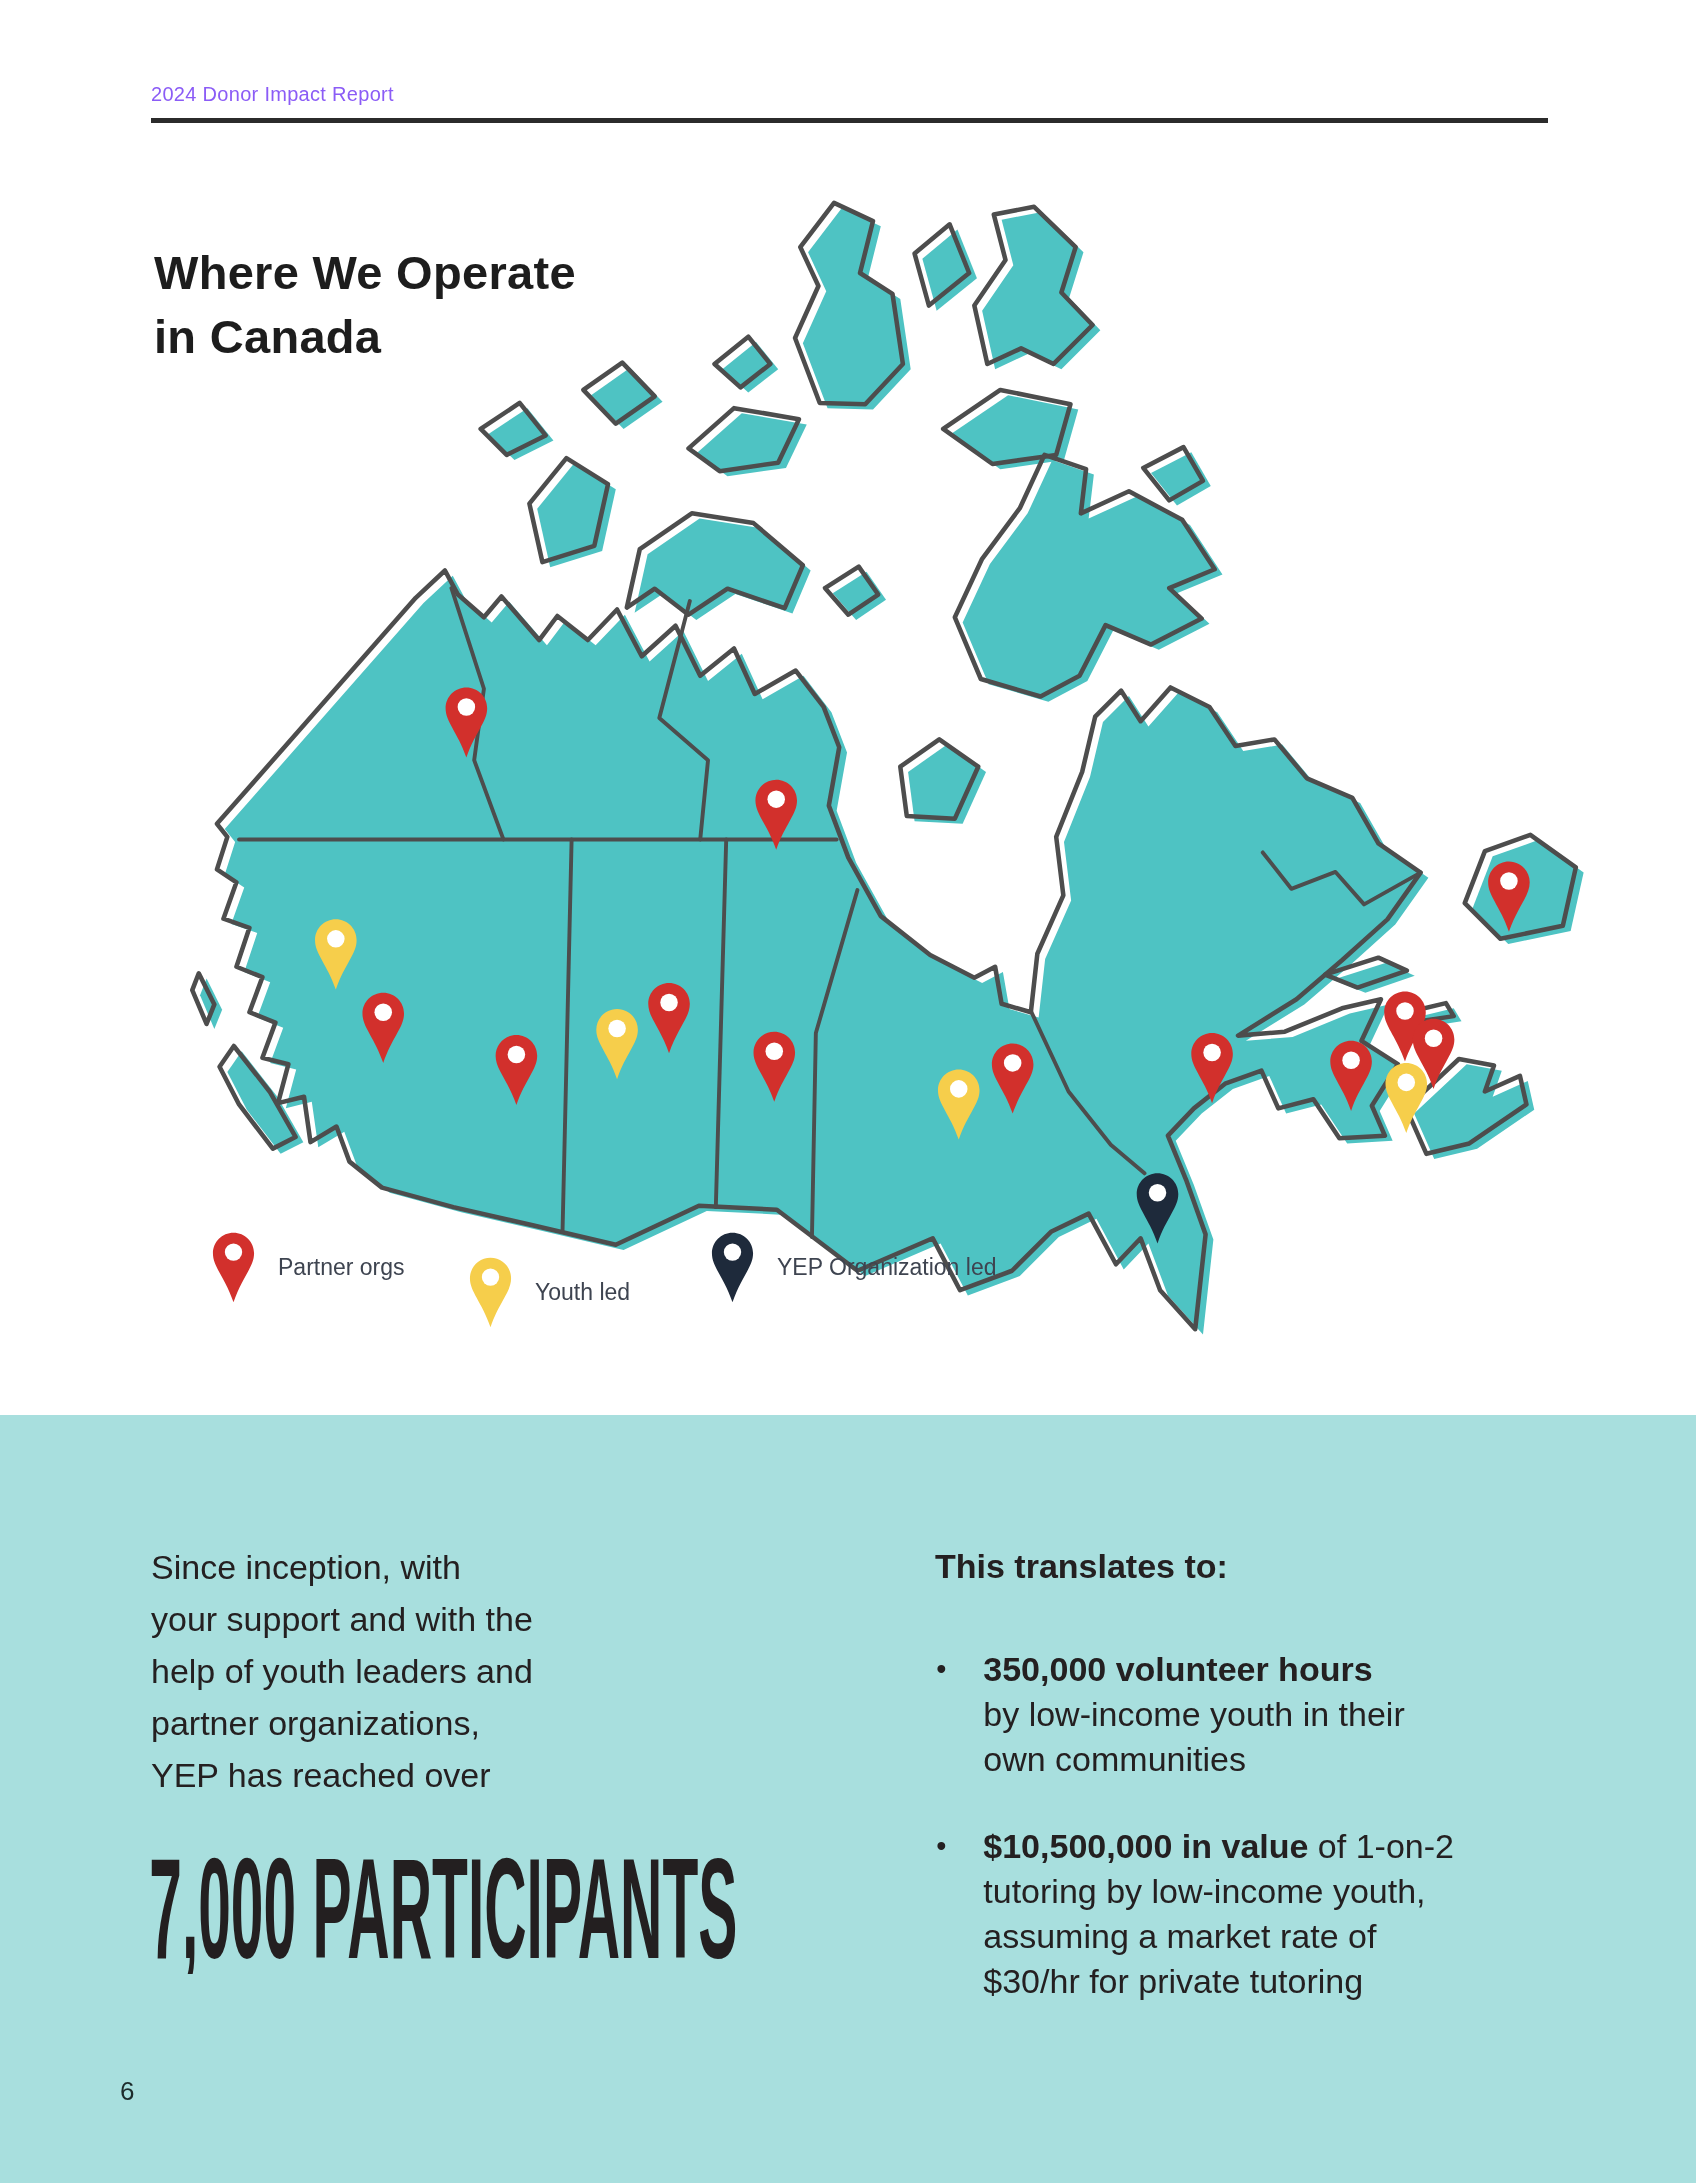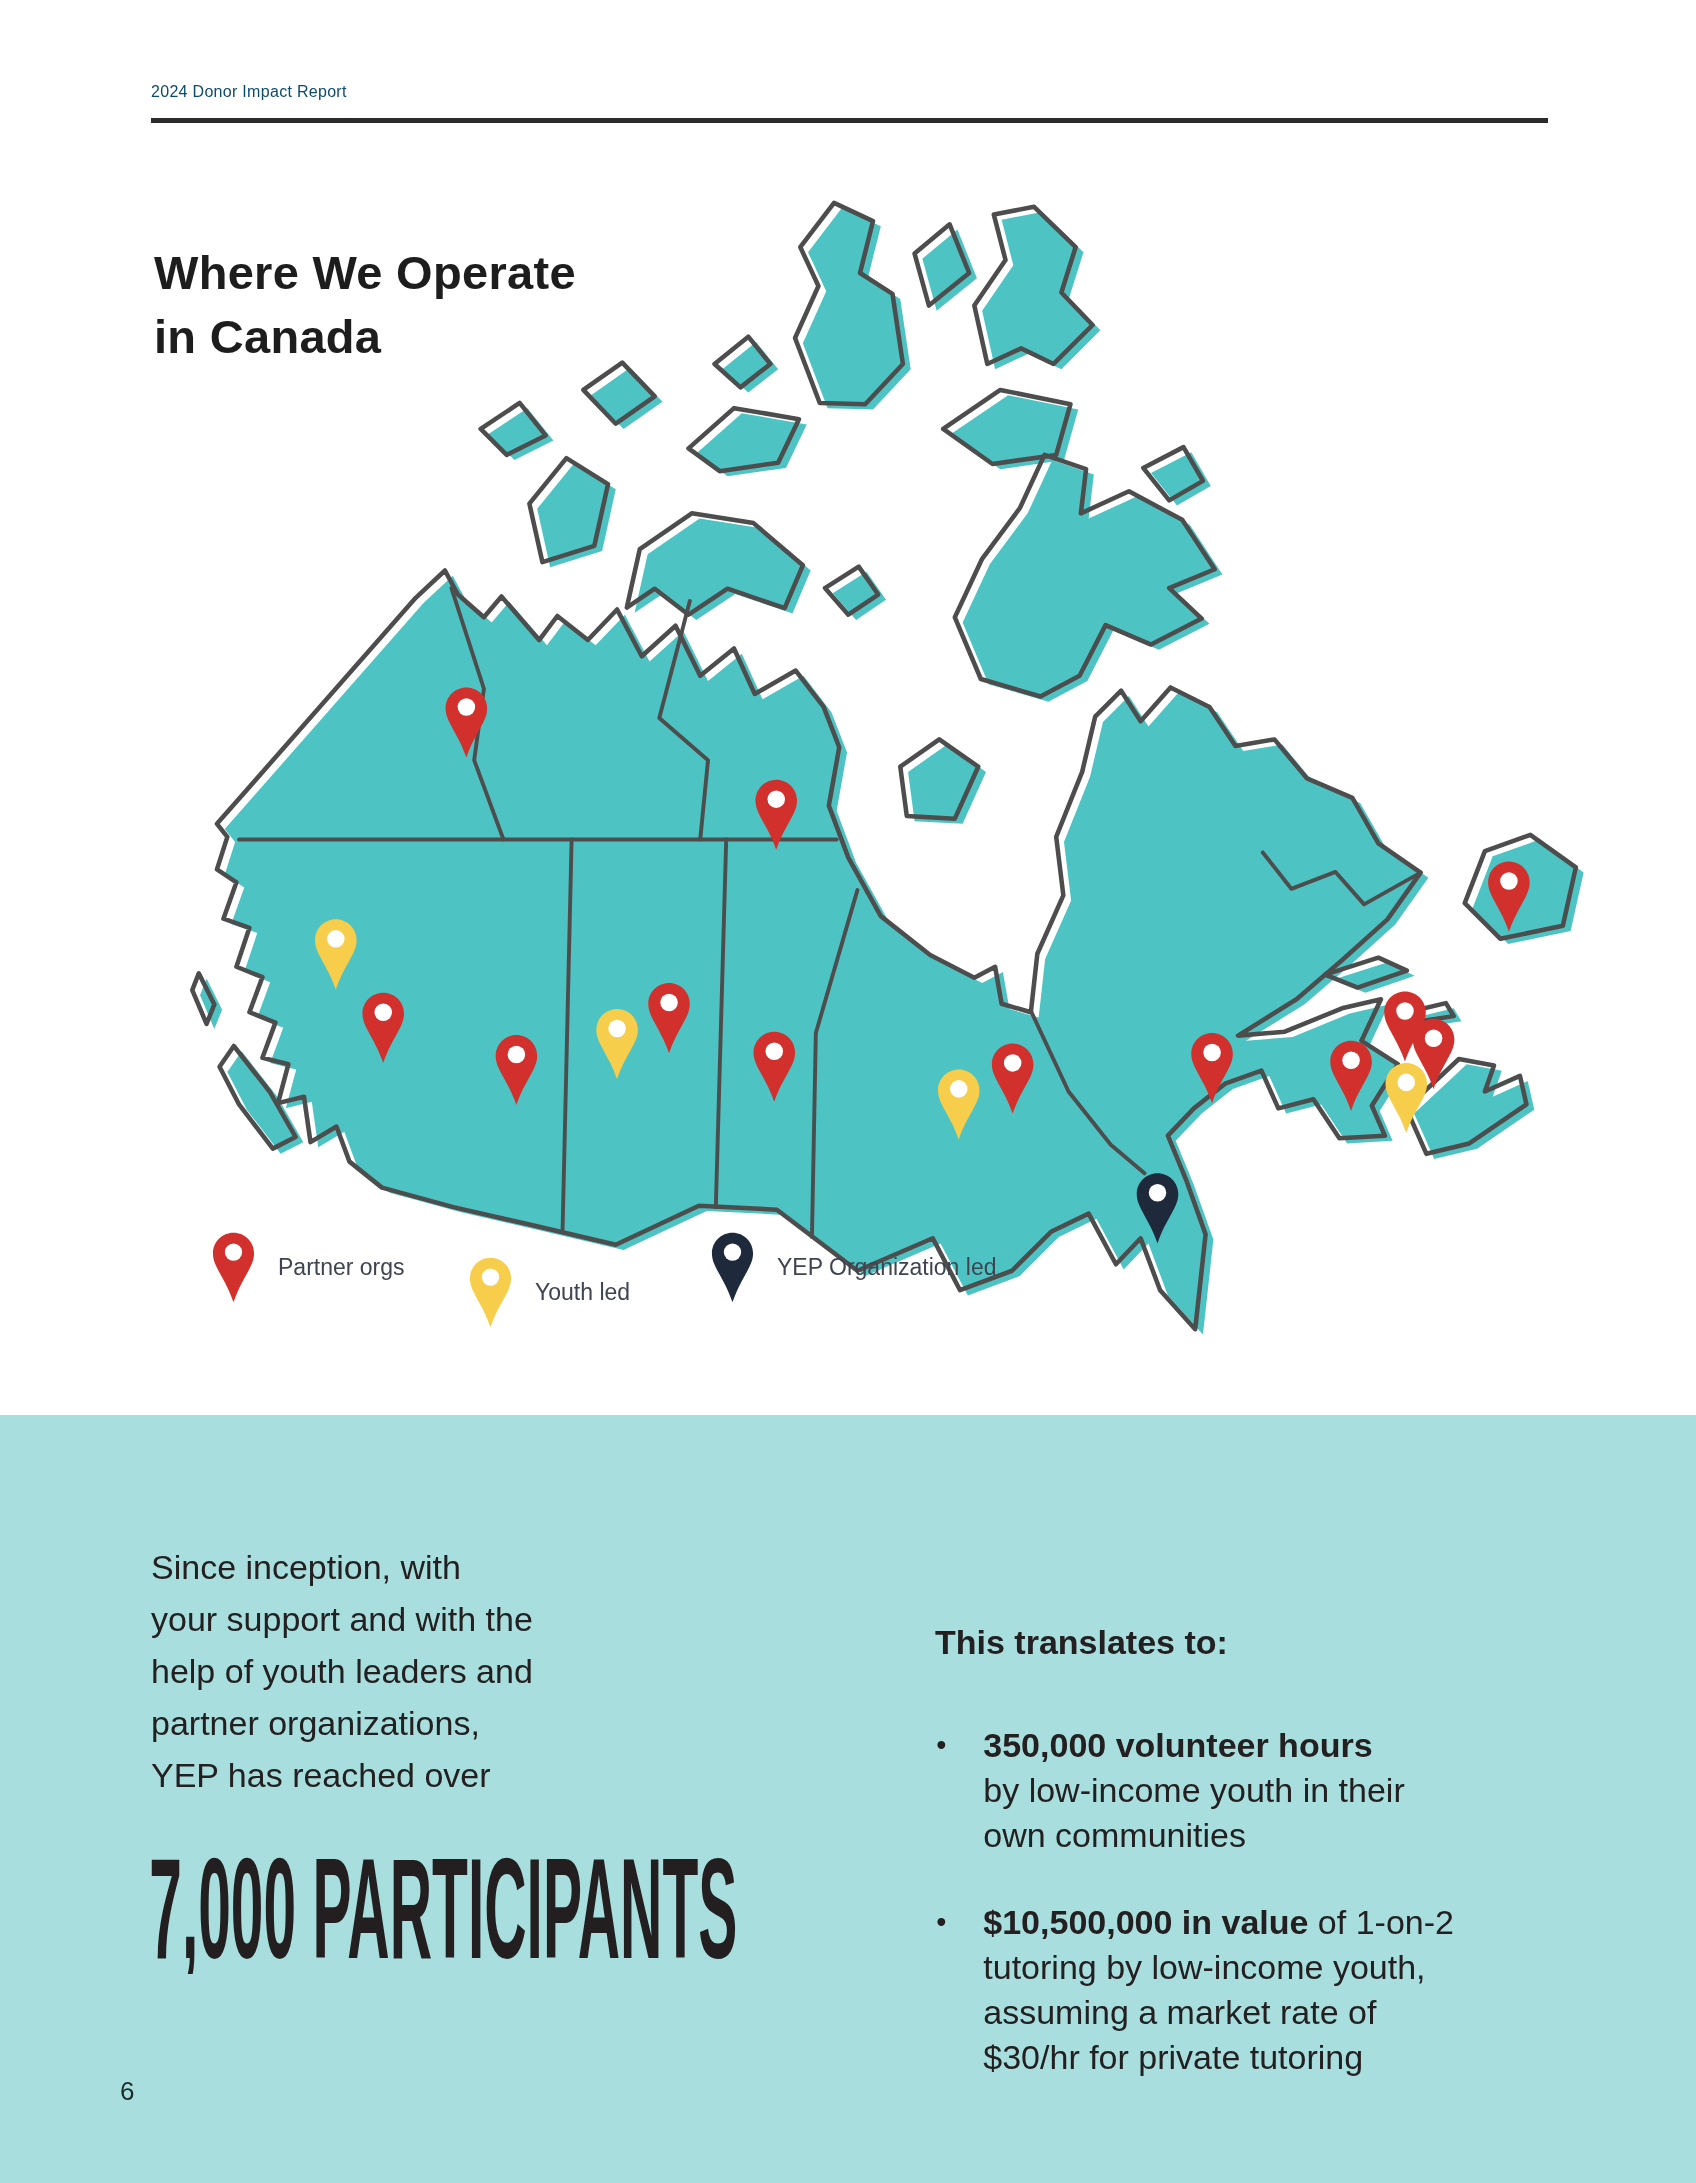--- a/index.html
+++ b/index.html
@@ -2,21 +2,21 @@
 <html style="--map-fill: #4EC3C3; --band: #A8DFDE; --outline: #4D4D4D;font-size:10.4px"><head>
 <meta charset="utf-8">
 <style>
   html,body{margin:0;padding:0;}
   body{
     width:1696px;height:2183px;position:relative;background:#ffffff;
     font-family:"Liberation Sans",sans-serif;color:#231f20;overflow:hidden;
   }
   .abs{position:absolute;}
   
-  .report-header{left:151px;top:83px;font-size:16px;letter-spacing:0.3px;color:#0c4a6e;}
+  .report-header{left:151px;top:83px;font-size:20px;letter-spacing:0.3px;color:#8b5cf6;}
   .header-rule{left:151px;top:118px;width:1397px;height:4.5px;background:#2b2b2b;}
   
   .page-title{
     left:154px;top:241px;font-size:47px;line-height:64px;font-weight:bold;
     color:#1d1d1d;white-space:pre-line;letter-spacing:0.3px;
   }
   
   #map-svg{left:0;top:0;}
   #map-fill{fill:var(--map-fill,#4EC3C3);}
   #map-stroke{fill:none;stroke:var(--outline,#4D4D4D);stroke-width:7;stroke-linejoin:round;stroke-linecap:round;}
@@ -31,21 +31,21 @@
   
   .band{left:0;top:1415px;width:1696px;height:768px;background:var(--band,#A8DFDE);}
   .intro-text{
     left:151px;top:1541px;width:585px;font-size:34px;line-height:52px;
     color:#242021;white-space:pre-line;
   }
   #headline-svg{left:146px;top:1818px;}
   #headline-svg text{
     font-family:"Liberation Sans",sans-serif;font-weight:bold;fill:#231f20;
   }
-  .right-col{left:935px;top:1621px;width:572px;color:#242021;}
+  .right-col{left:935px;top:1545px;width:572px;color:#242021;}
   .translates-heading{font-size:34px;font-weight:bold;line-height:42px;}
   .bullet-list{list-style:none;margin:60px 0 0 0;padding:0;}
   .bullet-item{display:flex;font-size:34px;line-height:45px;}
   .bullet-item + .bullet-item{margin-top:42px;}
   .bullet-dot{flex:0 0 47px;font-size:29px;line-height:45px;padding-left:1.3px;}
   .bullet-text{white-space:pre-line;}
   .bullet-bold{font-weight:bold;}
   .page-number{left:120px;top:2076px;font-size:26px;color:#1d2b2b;}
 </style>
 </head>

